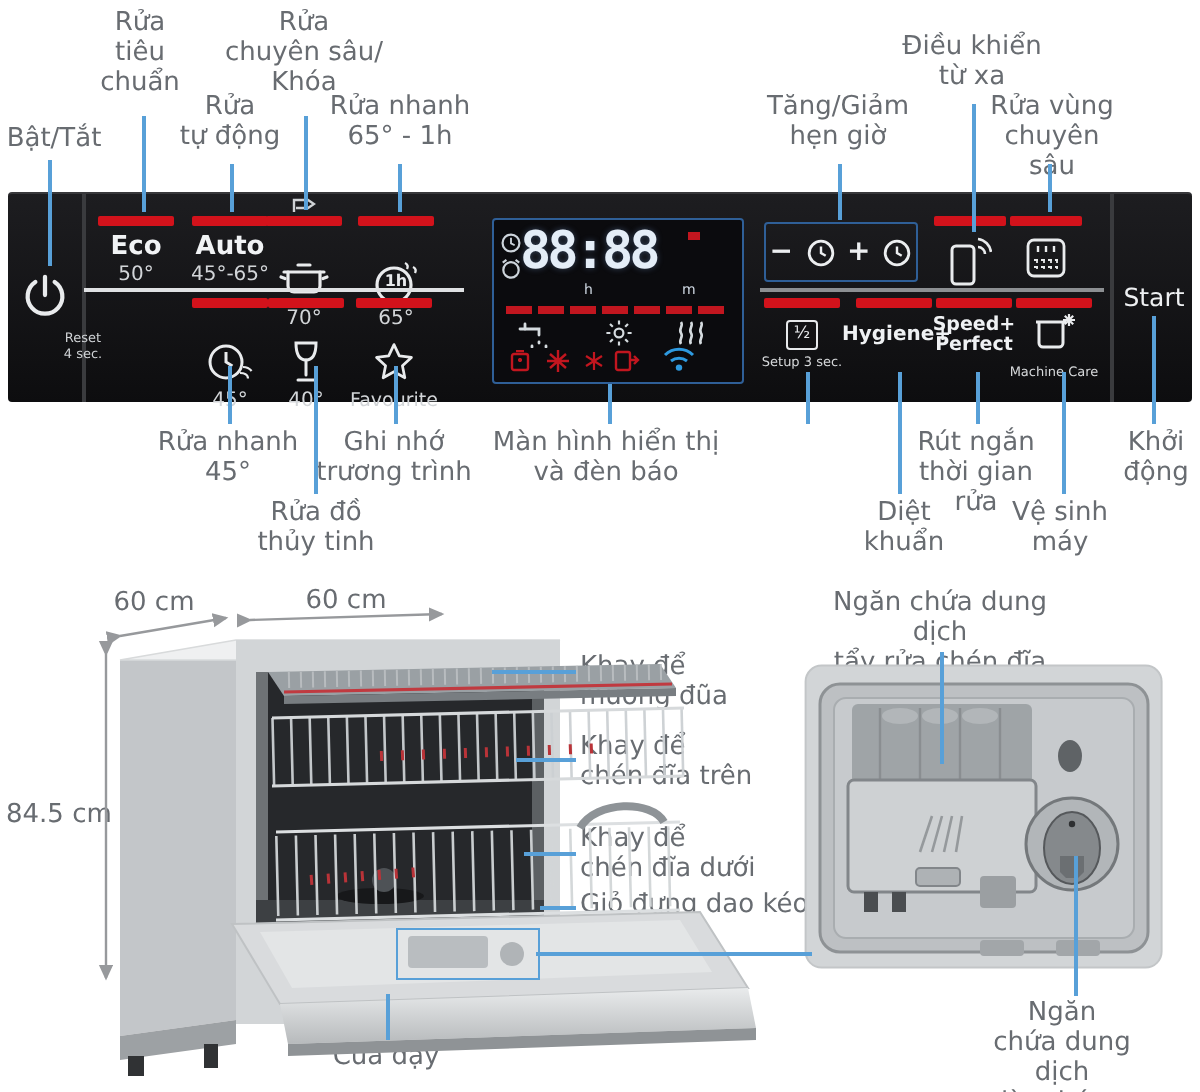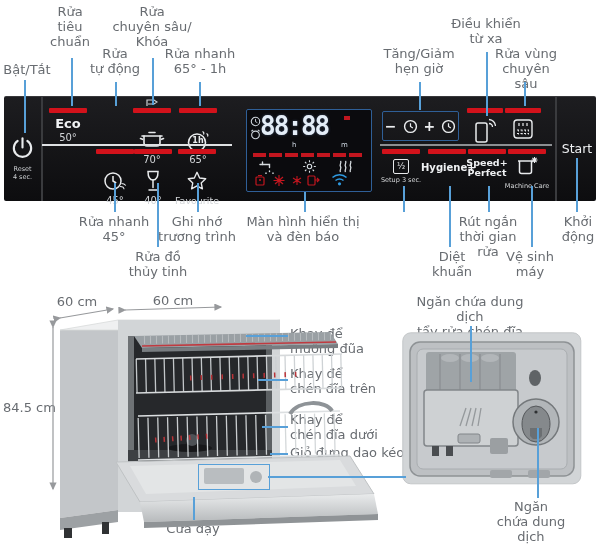--- a/index.html
+++ b/index.html
@@ -10,21 +10,21 @@
        white-space:pre-line;transform:translateX(-50%);}
   .lbl.la{transform:none;text-align:left;}
   .vline{position:absolute;width:1.5px;background:#58a0d8;z-index:6;}
   .hline{position:absolute;height:1.5px;background:#58a0d8;z-index:6;}
   
   .panel{position:absolute;left:4px;top:96px;width:592px;height:104px;border-radius:2px;
          background:linear-gradient(#1d1d20,#0d0d0f);border-top:1px solid #38383b;z-index:2;}
   .pwr{position:absolute;left:0;top:0;width:37px;height:104px;border-right:2px solid #3a3b3e;}
   .pwr svg{position:absolute;left:5px;top:38px;}
   .reset-lbl{position:absolute;left:0;top:68px;width:37px;text-align:center;font-size:6.5px;
-             line-height:8px;color:#cfd2d5;white-space:pre-line;}
+             line-height:8px;color:#cfd2d5;white-space:pre-line;padding-left:19px;}
   .pcol{position:absolute;transform:translateX(-50%);width:52px;text-align:center;}
   .bar{width:38px;height:5px;background:#d2121b;margin:0 auto;border-radius:1px;}
   .pname{font-size:13px;font-weight:bold;color:#f1f3f5;margin-top:4px;line-height:14px;}
   .ptemp{font-size:10px;color:#d2d5d8;margin-top:1px;line-height:11px;}
   .ptemp.fav{font-size:9.5px;}
   .iconwrap{position:relative;height:24px;margin-top:16px;}
   .in-icon{position:absolute;left:0;right:0;top:7px;font-size:8px;font-weight:bold;color:#e9ebed;}
   .sep{position:absolute;height:1.5px;}
   .sep.white{background:#dfe1e3;}
   .sep.gray{background:#8c8f92;}
@@ -66,20 +66,25 @@
       </svg>
       <div class="reset-lbl">Reset
 4 sec.</div>
     </div>
 
     <div class="pcol" style="left:64px;top:11px;">
       <div class="bar"></div>
       <div class="pname">Eco</div>
       <div class="ptemp">50°</div>
     </div>
+    <div class="pcol" style="left:111px;top:11px;">
+      <div class="bar"></div>
+      <div class="pname">Auto</div>
+      <div class="ptemp">45°-65°</div>
+    </div>
     <svg width="12" height="8" viewBox="0 0 12 8" style="position:absolute;left:142px;top:2px;">
       <path d="M1 7V1h7l3 2-3 2H2" fill="none" stroke="#cfd2d5" stroke-width="1.2"></path>
     </svg>
     <div class="pcol" style="left:148px;top:11px;">
       <div class="bar"></div>
       <div class="iconwrap">
         <svg width="26" height="24" viewBox="0 0 26 24" style="margin-top:1px;">
           <g fill="none" stroke="#e9ebed" stroke-width="1.6" stroke-linecap="round">
             <path d="M10 2.5h6"></path>
               <path d="M3 6h20"></path>

